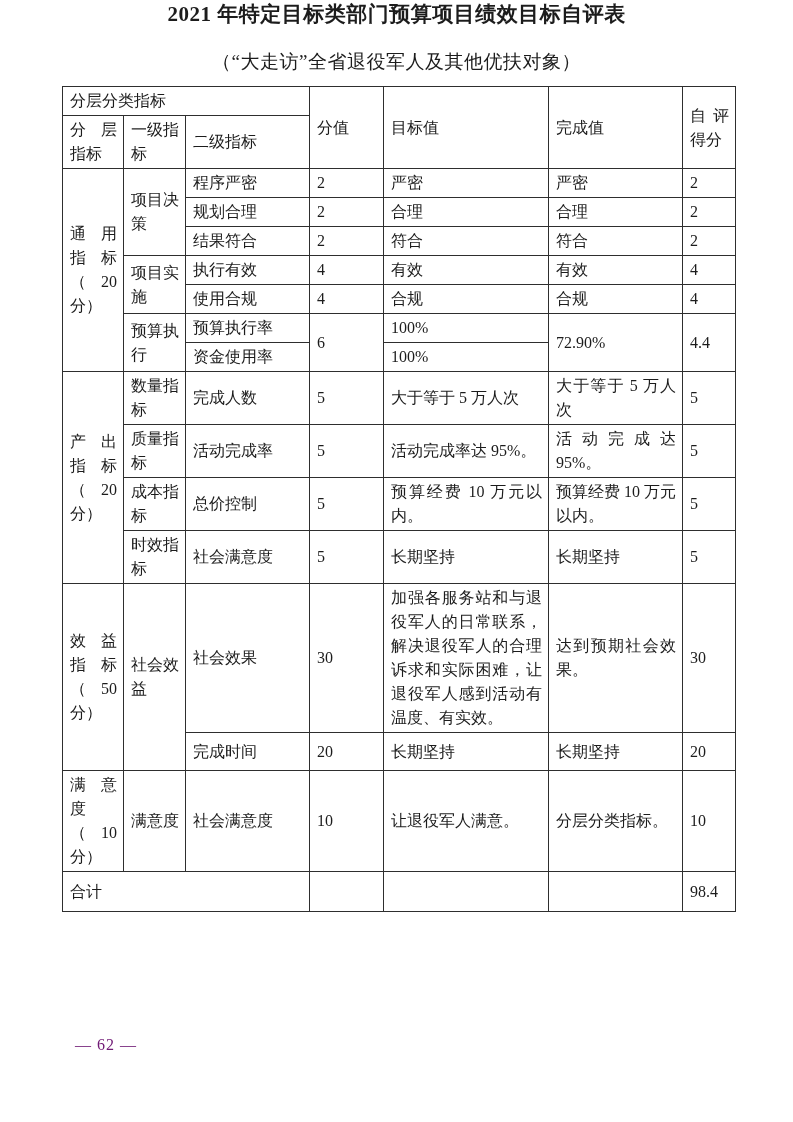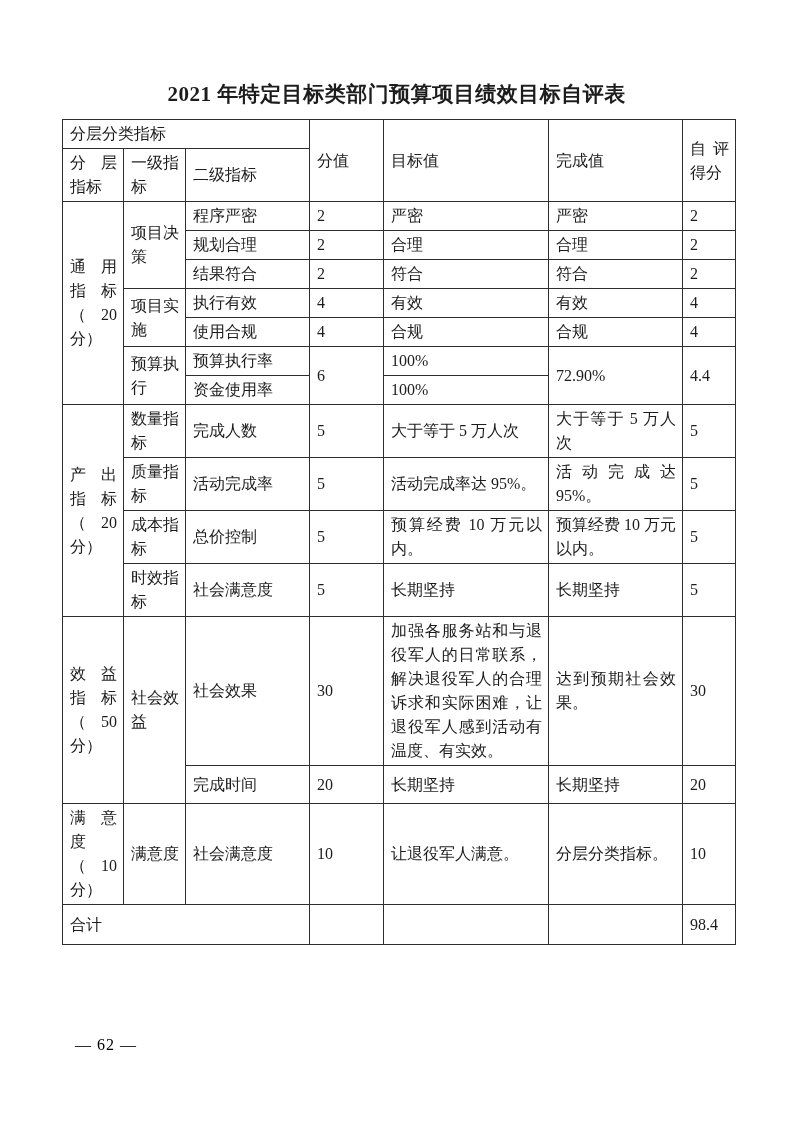--- a/index.html
+++ b/index.html
@@ -6,21 +6,20 @@
   .page {
     position: relative;
     width: 793px;
     height: 1122px;
     background: #ffffff;
     font-family: "Liberation Serif", "DejaVu Serif", serif;
     color: #1c1c1c;
     overflow: hidden;
   }
   .doc-title {
-    padding-top: 80px;
     text-align: center;
     font-size: 21px;
     font-weight: bold;
     letter-spacing: 0.5px;
   }
   .doc-subtitle {
     margin-top: 21px;
     text-align: center;
     font-size: 19px;
     letter-spacing: 0.5px;
@@ -45,29 +44,30 @@
   th.group-head { text-align: center; padding: 2px 4px; }
   td.c-target { padding-right: 22px; }
   td.c-comp  { padding-right: 14px; }
   th.c-self-h { padding-right: 8px; }
   .pageno {
     position: absolute;
     left: 75px;
     top: 1036px;
     font-size: 16px;
     letter-spacing: 1px;
-    color: #000000;
+    color: #701a75;
   }
 </style>
 </head>
 <body>
 
 <div class="page">
 
   <div class="doc-title">2021 年特定目标类部门预算项目绩效目标自评表</div>
+  <div class="doc-subtitle">（“大走访”全省退役军人及其他优扶对象）</div>
 
   <table class="eval">
     <colgroup>
       <col style="width:61px">
         <col style="width:62px">
         <col style="width:124px">
       <col style="width:74px">
         <col style="width:165px">
         <col style="width:134px">
         <col style="width:53px">

